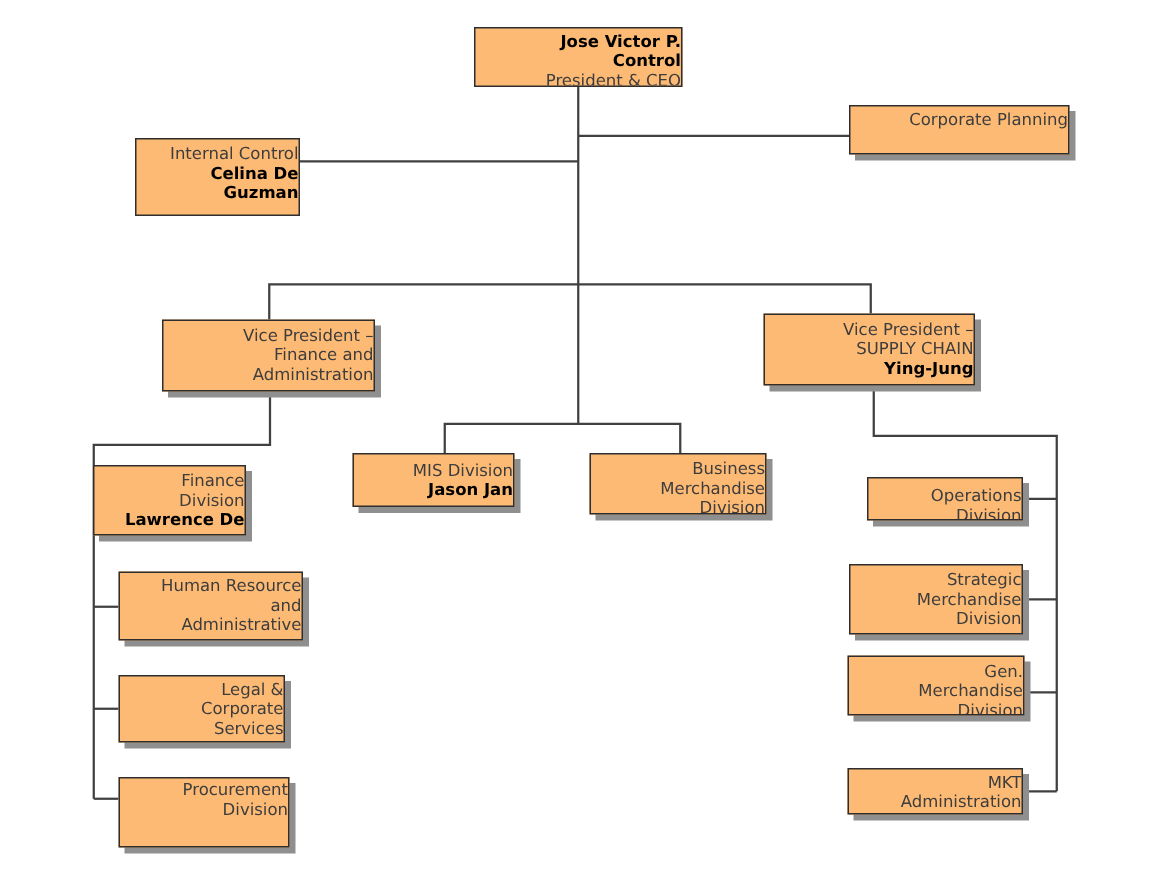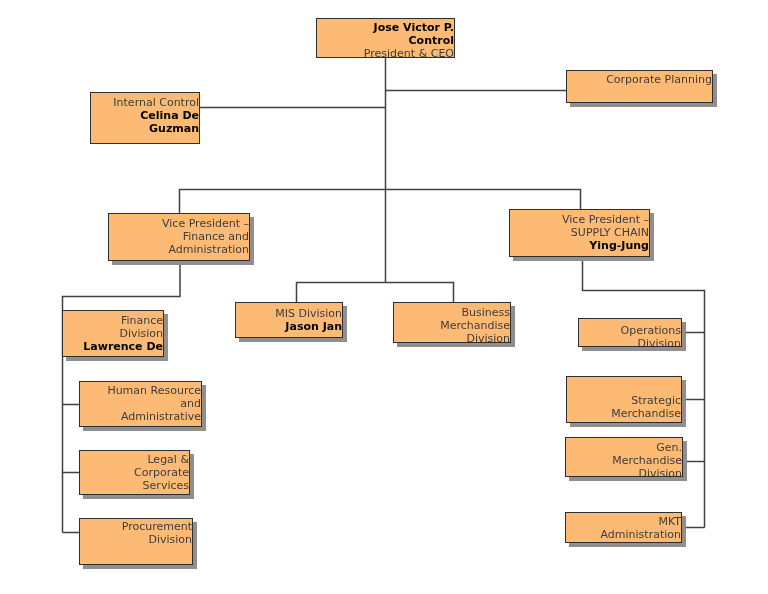--- a/index.html
+++ b/index.html
@@ -109,21 +109,21 @@
   <div class="node shadow" style="left:79px;top:518px;width:114px;height:47px;padding-top:1px">
       <div class="ln">Procurement</div>
       <div class="ln">Division</div>
     </div>
 
   <div class="node shadow" style="left:578px;top:318px;width:104px;height:29px;padding-top:5px">
       <div class="ln">Operations</div>
       <div class="ln">Division</div>
     </div>
 
-  <div class="node shadow" style="left:566px;top:376px;width:116px;height:47px;padding-top:17px">
+  <div class="node shadow" style="left:566px;top:376px;width:116px;height:47px;padding-top:3px">
       <div class="ln">Strategic</div>
       <div class="ln">Merchandise</div>
       <div class="ln">Division</div>
     </div>
 
   <div class="node shadow" style="left:565px;top:437px;width:118px;height:40px;padding-top:3px">
       <div class="ln">Gen.</div>
       <div class="ln">Merchandise</div>
       <div class="ln">Division</div>
     </div>

